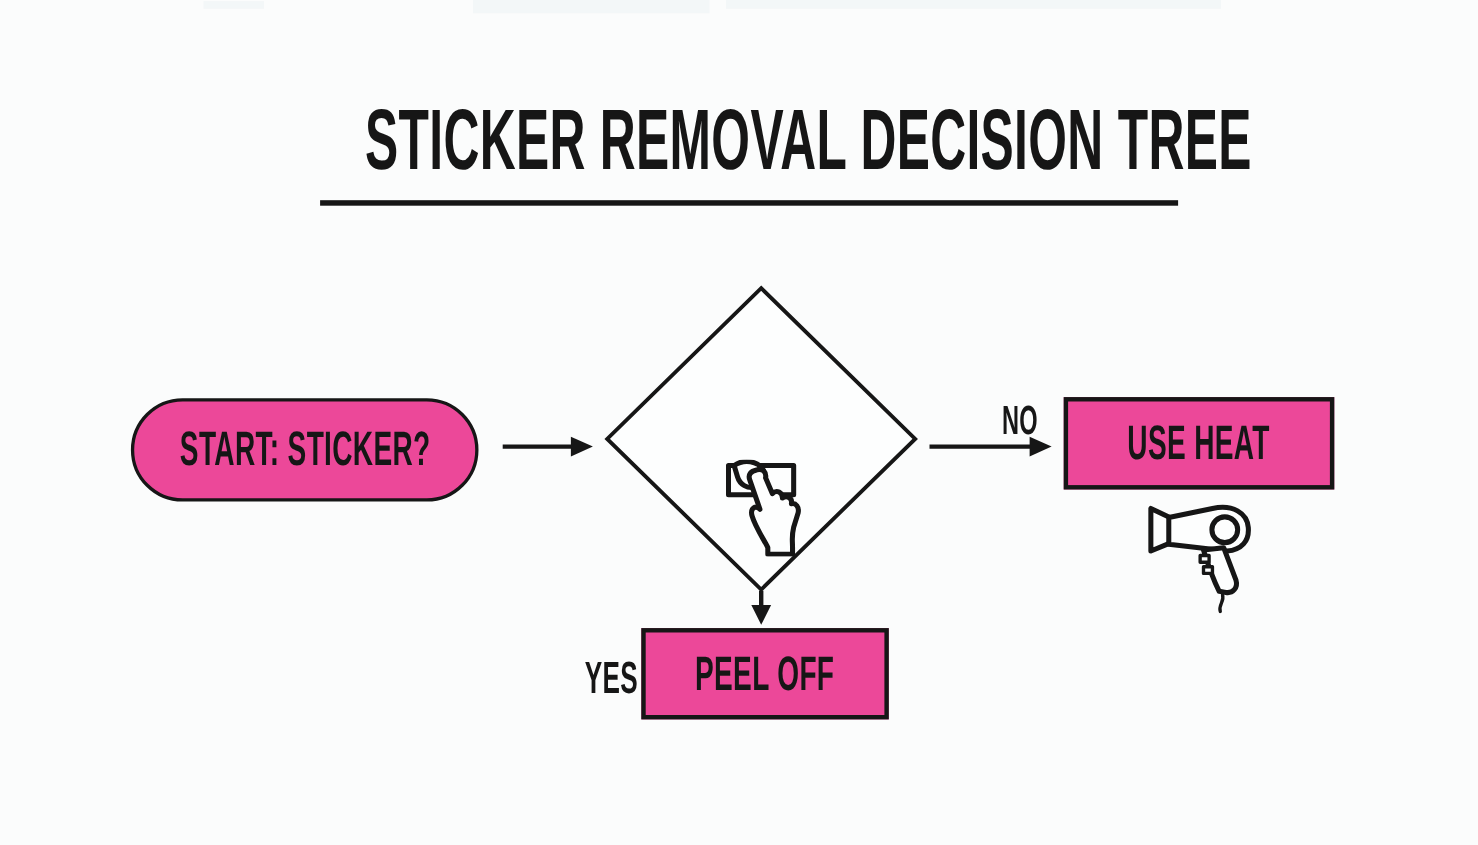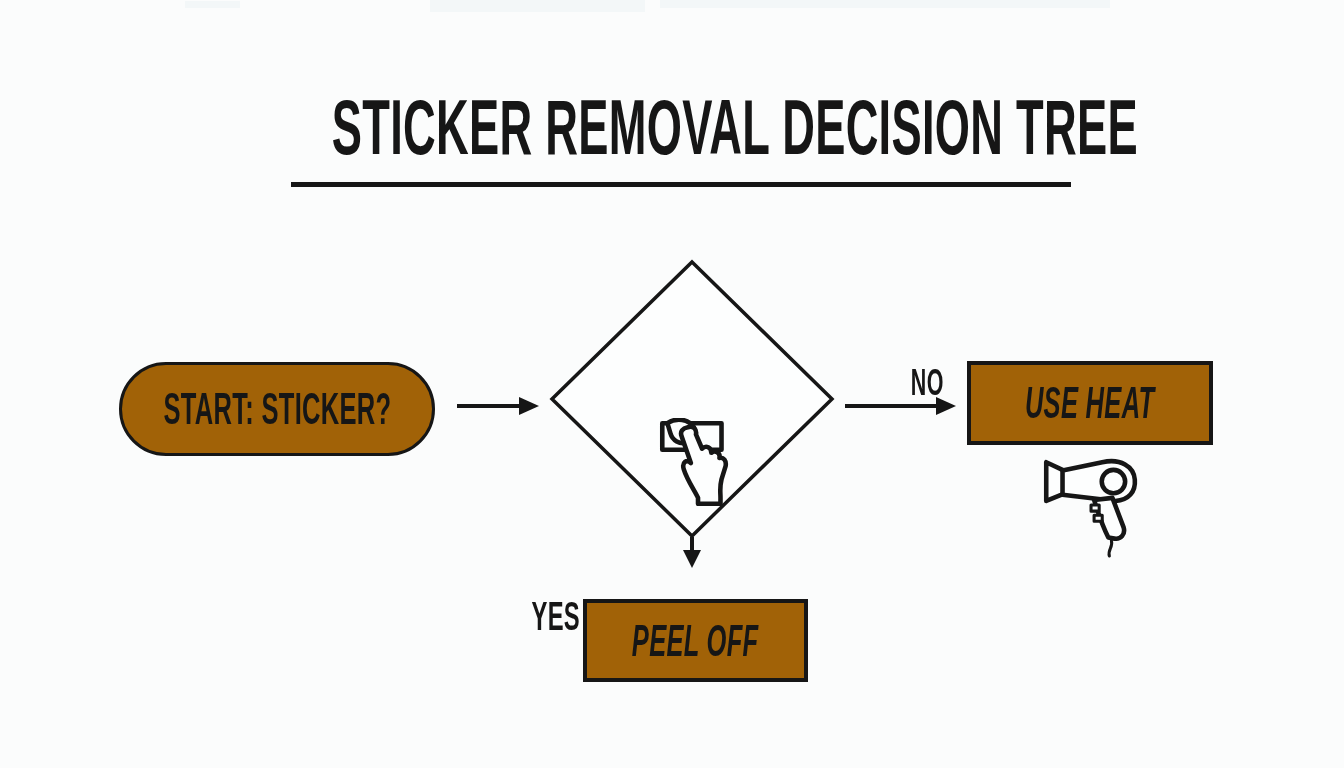--- a/index.html
+++ b/index.html
@@ -29,34 +29,34 @@
   .abs{position:absolute;}
   .center{display:flex;align-items:center;justify-content:center;}
 
   .title-wrap{left:0;right:0;top:88px;text-align:center;z-index:3;padding-left:40px;}
   .title-wrap .cond{font-size:78px;}
   .title-rule{left:291px;top:182px;width:780px;height:5px;background:var(--ink);z-index:3;}
 
   .overlay-svg{left:0;top:0;width:1344px;height:768px;z-index:1;}
 
   .node{
-    background:#a16207;
+    background:#ec4899;
     border:3.5px solid var(--ink);
     z-index:2;
   }
   .start-node{left:119px;top:362px;width:316px;height:94px;border-radius:50px;}
   .start-node .cond{font-size:44px;}
 
   .decision-label{left:572px;top:371px;width:240px;text-align:center;z-index:2;}
   .decision-label .cond{font-size:41px;}
 
-  .process-node{border-width:4px;font-style:italic;}
+  .process-node{border-width:4px;}
   .use-heat-node{left:967px;top:361px;width:246px;height:84px;}
   .use-heat-node .cond{font-size:44px;}
-  .peel-off-node{left:583px;top:571px;width:225px;height:83px;margin-top:28px;}
+  .peel-off-node{left:583px;top:571px;width:225px;height:83px;}
   .peel-off-node .cond{font-size:44px;}
 
   .edge-label{z-index:2;text-align:center;}
   .no-label{left:896px;top:364px;width:62px;}
   .no-label .cond{font-size:37px;}
   .yes-label{left:514px;top:596px;width:74px;}
   .yes-label .cond{font-size:41px;}
 
   .icon-svg{z-index:2;}
   .peel-icon{left:649px;top:418px;width:96px;height:88px;}

